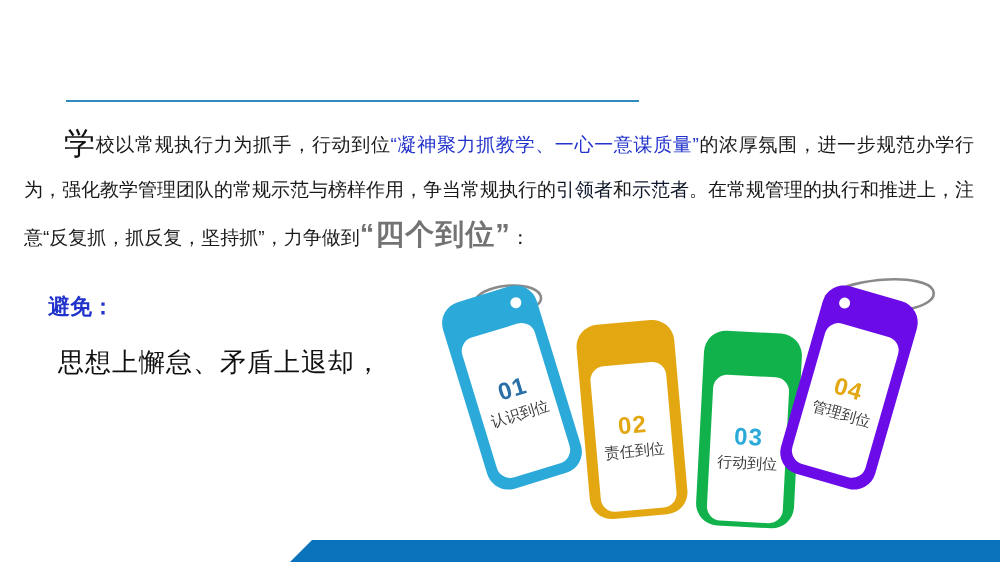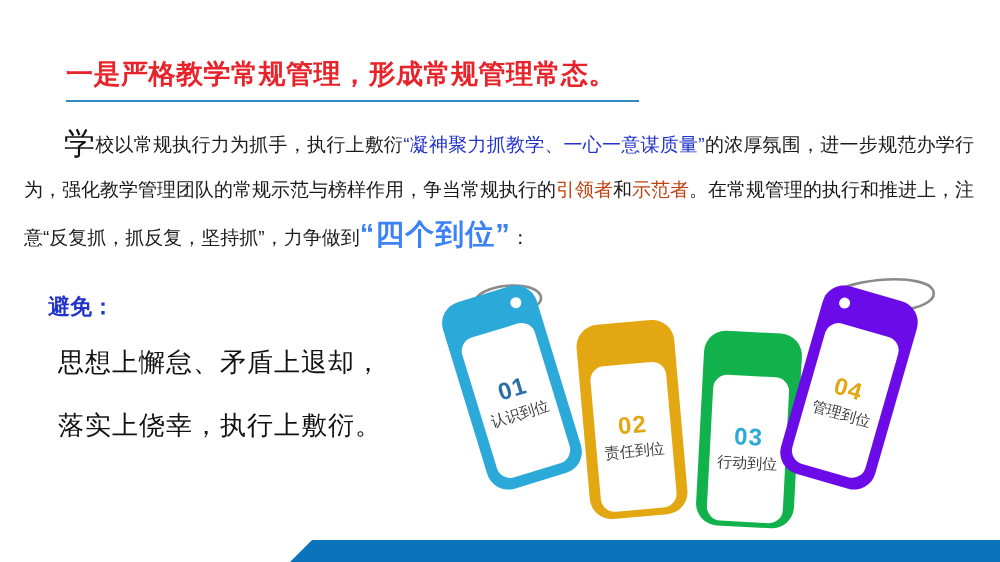--- a/index.html
+++ b/index.html
@@ -53,23 +53,23 @@
   }
   .dropcap {
     font-size: 31px;
     font-weight: 500;
     line-height: 31px;
     vertical-align: -3px;
     padding-left: 40px;
     color: #111111;
   }
   .em-blue    { color: #2233CC; margin-top: 24px; }
-  .em-gold    { color: #c2410c; }
+  .em-gold    { color: #0f172a; }
   .em-red-big {
-    color: #3b82f6;
+    color: #737373;
     font-weight: bold;
     font-size: 29px;
     letter-spacing: 1px;
   }
 
   
   .avoid-label {
     position: absolute;
     left: 48px;
     top: 292px;
@@ -187,30 +187,28 @@
     top: 540px;
     width: 1000px;
     height: 22px;
   }
 </style>
 </head>
 <body>
 
 <div id="slide">
 
-  <div class="title">一是严格教学常规管理，形成常规管理常态。</div>
   <div class="title-rule"></div>
 
   <div class="body-para">
-    <span class="dropcap">学</span><span>校以常规执行力为抓手，执行上敷衍</span><span class="em-blue">“凝神聚力抓教学、一心一意谋质量”</span><span>的浓厚氛围，进一步规范办学行为，强化教学管理团队的常规示范与榜样作用，争当常规执行的</span><span class="em-gold">引领者</span><span>和</span><span class="em-gold">示范者</span><span>。在常规管理的执行和推进上，注意“反复抓，抓反复，坚持抓”，力争做到</span><span class="em-red-big">“四个到位”</span><span>：</span>
+    <span class="dropcap">学</span><span>校以常规执行力为抓手，行动到位</span><span class="em-blue">“凝神聚力抓教学、一心一意谋质量”</span><span>的浓厚氛围，进一步规范办学行为，强化教学管理团队的常规示范与榜样作用，争当常规执行的</span><span class="em-gold">引领者</span><span>和</span><span class="em-gold">示范者</span><span>。在常规管理的执行和推进上，注意“反复抓，抓反复，坚持抓”，力争做到</span><span class="em-red-big">“四个到位”</span><span>：</span>
   </div>
 
   <div class="avoid-label">避免：</div>
   <div class="avoid-line avoid-line-1">思想上懈怠、矛盾上退却，</div>
-  <div class="avoid-line avoid-line-2">落实上侥幸，执行上敷衍。</div>
 
   <div class="tags">
 
     <svg class="string-svg" viewBox="0 0 545 255" xmlns="http://www.w3.org/2000/svg">
       <path d="M 20 30 C 30 12, 85 10, 86 28 C 87 42, 40 46, 22 32" fill="none" stroke="#8a8a8a" stroke-width="2.6" stroke-linecap="round"></path>
       <path d="M 371 26 C 400 6, 470 4, 478 20 C 486 38, 430 48, 400 36" fill="none" stroke="#8a8a8a" stroke-width="2.6" stroke-linecap="round"></path>
     </svg>
 
     <div class="tag" id="tag-01" style="background: rgb(43, 170, 218);">
       <div class="tag-hole"></div>

